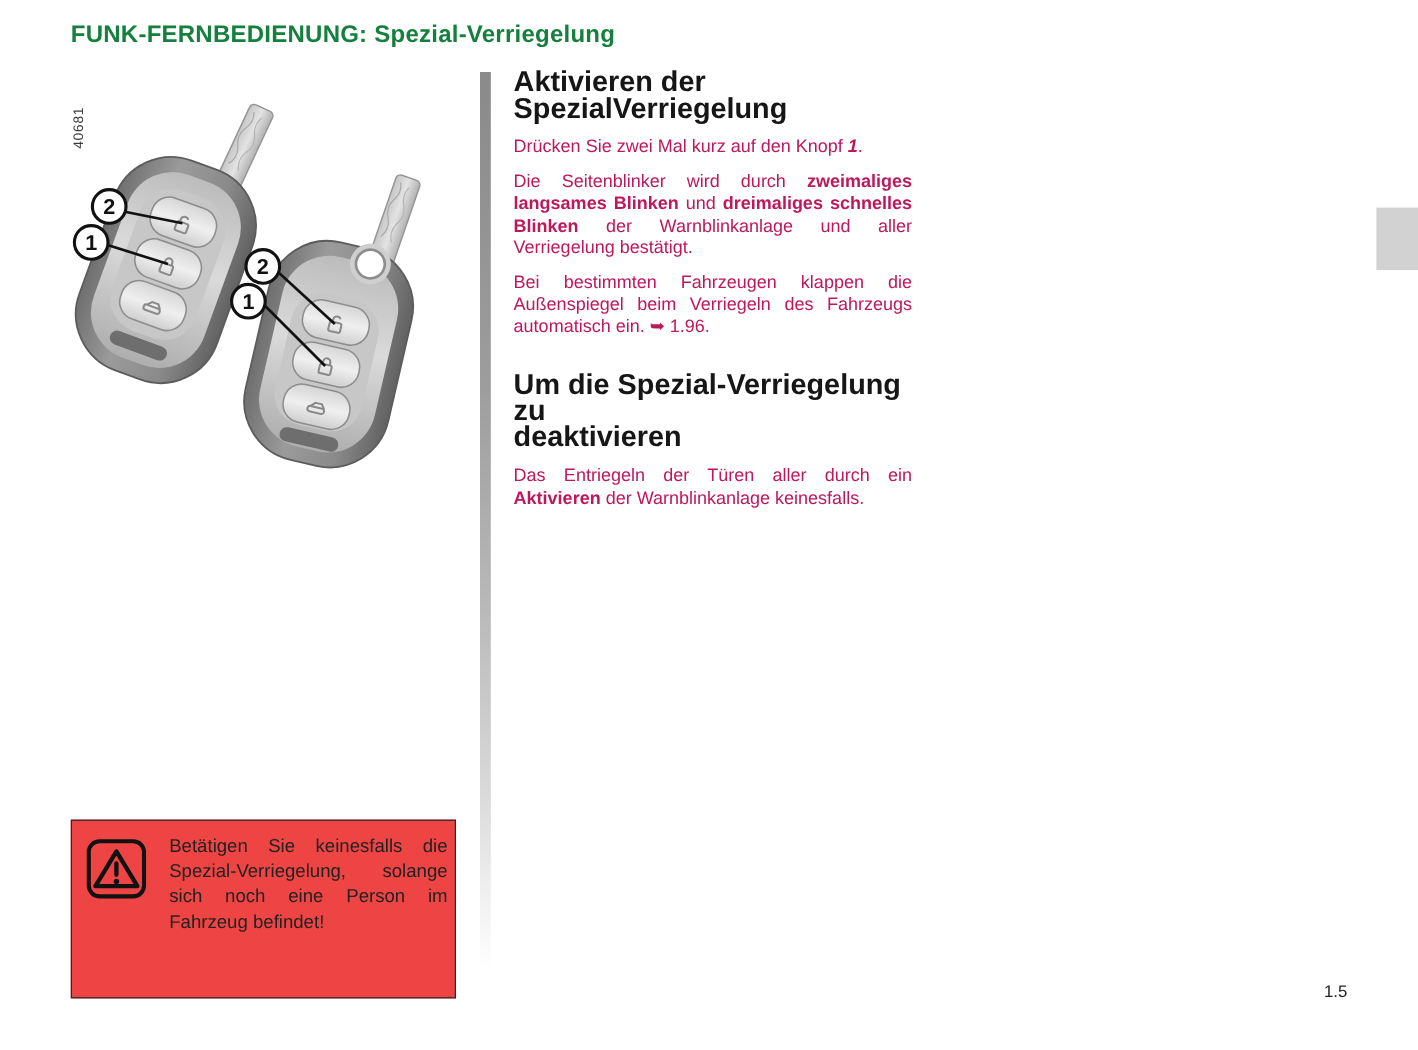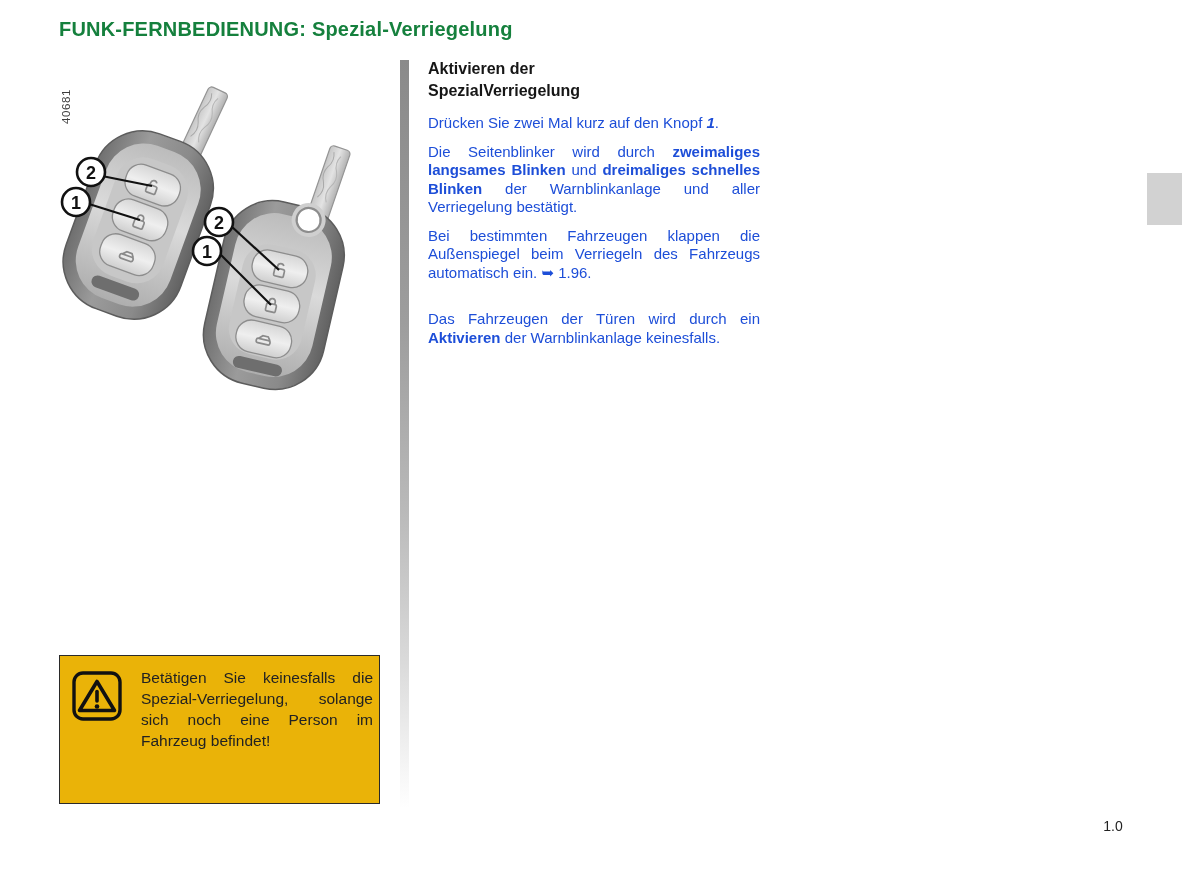--- a/index.html
+++ b/index.html
@@ -24,34 +24,34 @@
   .figure svg{position:absolute;left:0;top:0;}
   
   .divider{
     position:absolute;left:400px;top:60px;width:9px;height:748px;
     background:linear-gradient(to bottom,
       #8a8a8a 0%,#9d9d9d 35%,#b9b9b9 60%,#d9d9d9 80%,#f2f2f2 93%,rgba(255,255,255,0) 100%);
   }
   
   .textcol{position:absolute;left:428px;top:58px;width:332px;}
   .textcol h2{
-    margin:0 0 12px 0;font-size:16px;line-height:22px;font-weight:bold;color:#161616;
+    margin:0 0 12px 0;font-size:24px;line-height:22px;font-weight:bold;color:#161616;
     white-space:pre-line;
   }
   .textcol p{
-    margin:0 0 10px 0;font-size:15px;line-height:18.5px;color:#1d4ed8;
+    margin:0 0 10px 0;font-size:15px;line-height:18.5px;color:#be185d;
     text-align:justify;hyphens:auto;-webkit-hyphens:auto;
   }
   .section-2{margin-top:28px;}
   .b{font-weight:bold;}
   .i{font-style:italic;}
   
   .warning-box{
-    position:absolute;left:59px;top:655px;width:321px;height:149px;
-    border:1.5px solid #2a2a2a;background:#eab308;box-sizing:border-box;
+    position:absolute;left:59px;top:683px;width:321px;height:149px;
+    border:1.5px solid #2a2a2a;background:#ef4444;box-sizing:border-box;
   }
   .warning-icon{position:absolute;left:11px;top:14px;width:52px;height:52px;}
   .warning-text{
     position:absolute;left:81px;top:11px;width:232px;
     font-size:15.5px;line-height:21px;color:#222;text-align:justify;
     hyphens:auto;-webkit-hyphens:auto;margin:0;
   }
   
   .side-tab{
     position:absolute;left:1147px;top:173px;width:35px;height:52px;
@@ -197,28 +197,30 @@
 
 <main class="textcol">
   <section>
     <h2>Aktivieren der
 SpezialVerriegelung</h2>
     <p><span>Drücken Sie zwei Mal kurz auf den Knopf </span><span class="b i">1</span><span>.</span></p>
     <p><span>Die Seitenblinker wird durch </span><span class="b">zweimaliges langsames Blinken</span><span> und </span><span class="b">dreimaliges schnelles Blinken</span><span> der Warnblinkanlage und aller Verriegelung bestätigt.</span></p>
     <p><span>Bei bestimmten Fahrzeugen klappen die Außenspiegel beim Verriegeln des Fahrzeugs automatisch ein. ➥ 1.96.</span></p>
   </section>
   <section class="section-2">
-    <p><span>Das Fahrzeugen der Türen wird durch ein </span><span class="b">Aktivieren</span><span> der Warnblinkanlage keinesfalls.</span></p>
+    <h2>Um die Spezial-Verriegelung zu
+deaktivieren</h2>
+    <p><span>Das Entriegeln der Türen aller durch ein </span><span class="b">Aktivieren</span><span> der Warnblinkanlage keinesfalls.</span></p>
   </section>
 </main>
 
 <div class="warning-box">
   <svg class="warning-icon" viewBox="0 0 52 52">
     <rect x="3" y="3" width="46" height="46" rx="9" fill="none" stroke="#111" stroke-width="3.4"></rect>
     <path d="M26 11.5 L43.5 40.5 H8.5 Z" fill="none" stroke="#111" stroke-width="3.6" stroke-linejoin="round"></path>
     <line x1="26" y1="21.5" x2="26" y2="31" stroke="#111" stroke-width="3.6" stroke-linecap="round"></line>
     <circle cx="26" cy="36.5" r="2.3" fill="#111"></circle>
   </svg>
   <p class="warning-text"><span>Betätigen Sie keinesfalls die Spezial-Verriegelung, solange sich noch eine Person im Fahrzeug befindet!</span></p>
 </div>
 
 <div class="side-tab"></div>
-<div class="page-number">1.0</div>
+<div class="page-number">1.5</div>
 
 </body></html>

